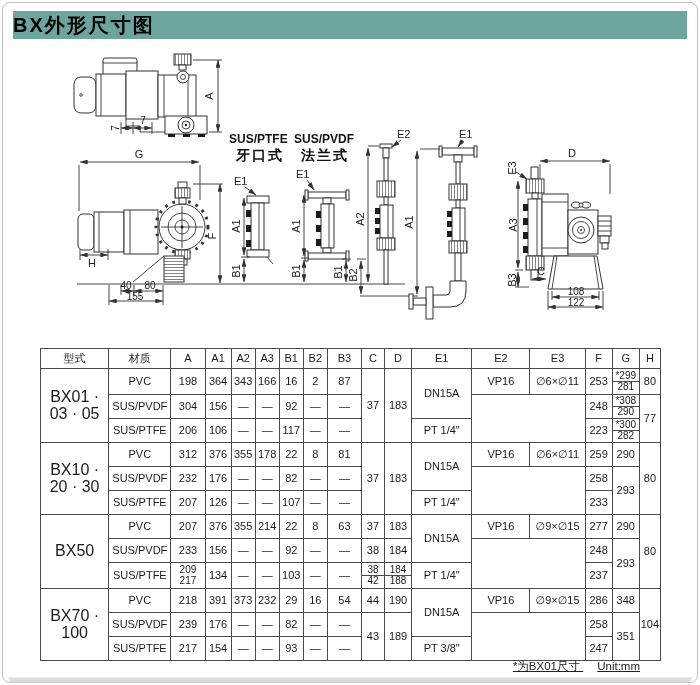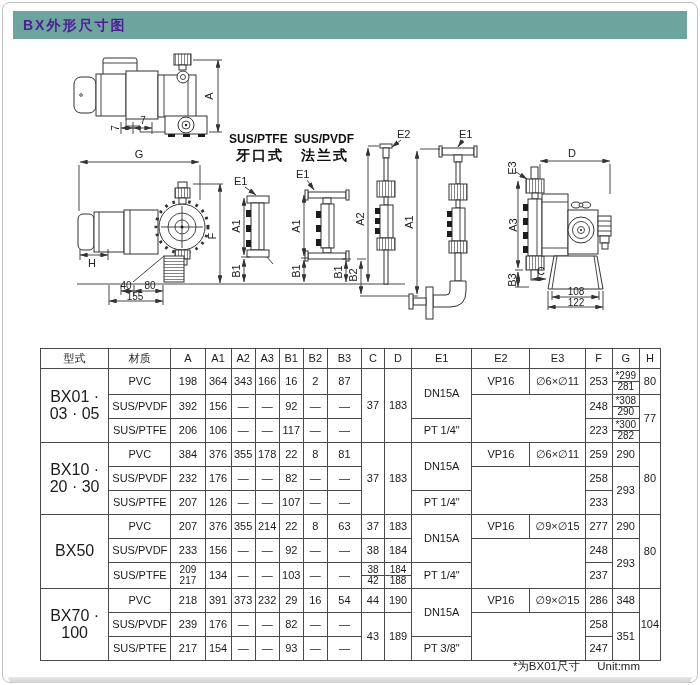--- a/index.html
+++ b/index.html
@@ -2,21 +2,21 @@
 <html><head>
 <meta charset="utf-8">
 <style>
   html,body { margin:0; padding:0; background:#ffffff; }
   .page { position:relative; width:700px; height:685px; background:#fefefe;
           font-family:"Liberation Sans", sans-serif; color:#1a1a1a; overflow:hidden; }
   .frame { position:absolute; inset:2px; border:1px solid #bfbfbf; border-radius:8px; background:#ffffff; }
   .shadow { position:absolute; left:8px; right:8px; bottom:2px; height:6px;
             background:linear-gradient(#e9e9e9,#cfcfcf); border-radius:0 0 8px 8px; }
   .titlebar { position:absolute; left:13px; top:11px; width:674px; height:28px; background:#6ea49e;
-              color:#4c1d95; font-size:14px; font-weight:bold; line-height:28px; padding-left:10px;
+              color:#000000; font-size:20px; font-weight:bold; line-height:28px; padding-left:0;
               box-sizing:border-box; letter-spacing:2px; }
   svg.diag { position:absolute; left:0; top:44px; width:700px; height:302px; }
   svg text { font-family:"Liberation Sans", sans-serif; fill:#222; }
   .dl  { font-size:11px; }
   .num { font-size:10px; }
   .sus { font-size:12px; font-weight:bold; fill:#111; }
   .cn  { font-size:14px; font-weight:bold; fill:#111; letter-spacing:2px; }
   .ln  { stroke:#333; stroke-width:0.9; fill:none; }
   .sh  { stroke:#333; stroke-width:1; fill:#ffffff; }
   .tab { fill:#1c1c1c; stroke:none; }
@@ -25,21 +25,21 @@
               width:621px; font-size:11px; }
   table.dim th, table.dim td { border:1px solid #4a4a4a; text-align:center; vertical-align:middle;
               padding:0; font-weight:normal; overflow:hidden; line-height:1.05; }
   table.dim tr { height:24px; }
   table.dim tr.hr { height:20px; }
   table.dim tr.rh26 { height:26px; }
   td.model { font-size:16px; }
   .stack { display:flex; flex-direction:column; height:100%; font-size:10px; }
   .stack div { flex:1; display:flex; align-items:center; justify-content:center; }
   .stack div.t { border-bottom:1px solid #4a4a4a;text-align:center; }
-  .footnote { position:absolute; top:659px; right:60px; font-size:11.5px; color:#222; }
+  .footnote { position:absolute; top:659px; right:60px; font-size:11.5px; color:#222;text-decoration:underline; }
   .footnote span { margin-left:14px; }
   .footnote span:first-child { margin-left:0; }
 </style>
 </head>
 <body>
 
 <div class="page">
   <div class="frame"></div>
   <div class="shadow"></div>
 
@@ -356,21 +356,21 @@
       <td>
             <div class="stack">
               <div class="t">*299</div>
               <div>281</div>
             </div>
           </td>
       <td>80</td>
     </tr>
     <tr>
       <td>SUS/PVDF</td>
-      <td>392</td>
+      <td>304</td>
       <td>156</td>
       <td>—</td>
       <td>—</td>
       <td>92</td>
       <td>—</td>
       <td>—</td>
       <td colspan="2" rowspan="2"></td>
       <td>248</td>
       <td>
             <div class="stack">
@@ -395,21 +395,21 @@
             <div class="stack">
               <div class="t">*300</div>
               <div>282</div>
             </div>
           </td>
     </tr>
 
     <tr>
       <td class="model" rowspan="3">BX10 · 20 · 30</td>
       <td>PVC</td>
-      <td>384</td>
+      <td>312</td>
       <td>376</td>
       <td>355</td>
       <td>178</td>
       <td>22</td>
       <td>8</td>
       <td>81</td>
       <td rowspan="3">37</td>
       <td rowspan="3">183</td>
       <td rowspan="2">DN15A</td>
       <td>VP16</td>

